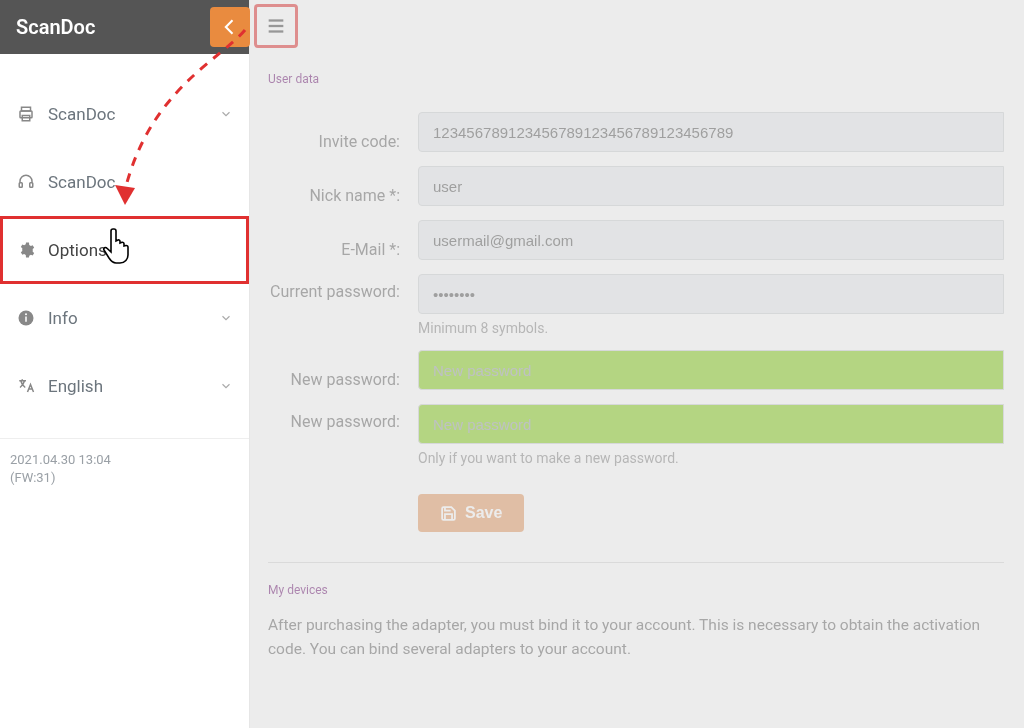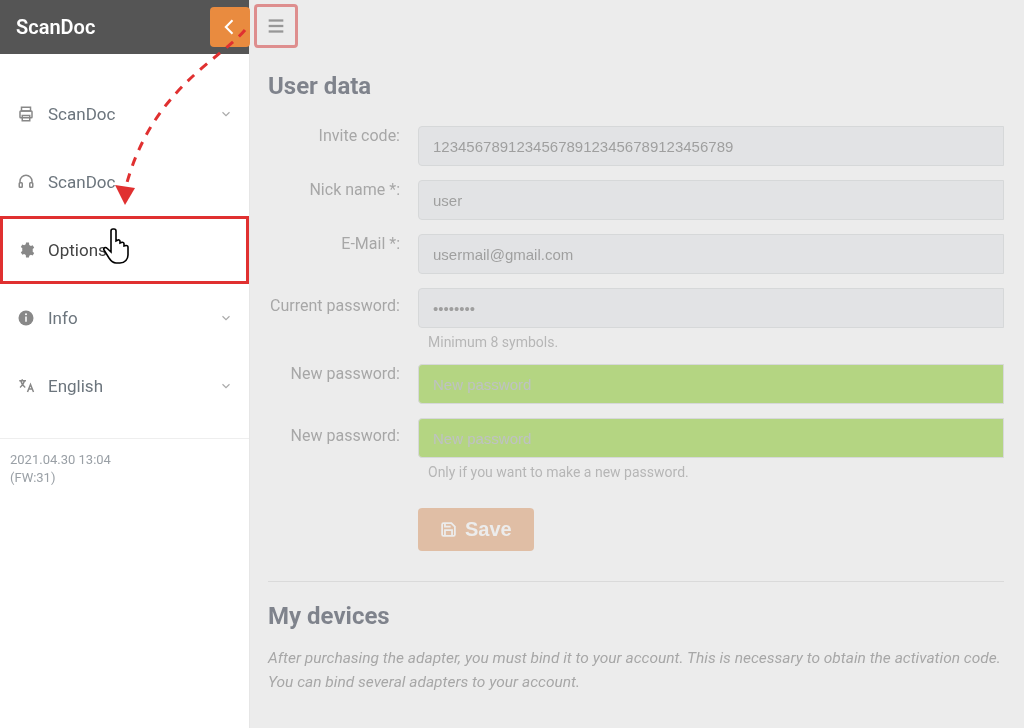--- a/index.html
+++ b/index.html
@@ -113,28 +113,28 @@
     position: absolute;
     left: 4px;
     top: 4px;
     width: 44px;
     height: 44px;
   }
   .content {
     padding: 18px 20px 0 18px;
   }
   .section-title {
-    font-size: 24px;
-    color: #0f172a;
-    font-weight: 700;
+    font-size: 12px;
+    color: #701a75;
+    font-weight: 400;
     margin-bottom: 26px;
   }
   .form-row {
     display: flex;
-    align-items: flex-start;
+    align-items: flex-end;
     margin-bottom: 14px;
   }
   .form-row.top-align { align-items: flex-start; }
   .form-label {
     width: 150px;
     text-align: right;
     padding-right: 18px;
     color: #666;
     font-size: 16px;
     line-height: 1.25;
@@ -153,47 +153,45 @@
     border-radius: 4px 0 0 4px;
   }
   .input.white {
     background: #84cc16;
   }
   .input::placeholder { color: #9aa0a6; }
   .hint {
     font-size: 14px;
     color: #888;
     margin-top: 6px;
-    margin-left: 10px;
   }
   .btn-save {
     margin-top: 14px;
     display: inline-flex;
     align-items: center;
     gap: 8px;
     background: #e59a62;
     color: #fff;
     padding: 10px 22px;
     border: none;
     border-radius: 4px;
-    font-size: 20px;
+    font-size: 16px;
     font-weight: 600;
     cursor: pointer;
   }
   .divider {
     border: none;
     border-top: 1px solid #d7d7d7;
     margin: 30px 0 20px 0;
   }
   .devices-text {
     color: #666;
     font-size: 15.5px;
     line-height: 1.55;
     margin-top: 16px;
-    font-style: italic;
   }
   
   .arrow-svg {
     position: absolute;
     left: 100px;
     top: 20px;
     width: 150px;
     height: 200px;
     pointer-events: none;
   }

